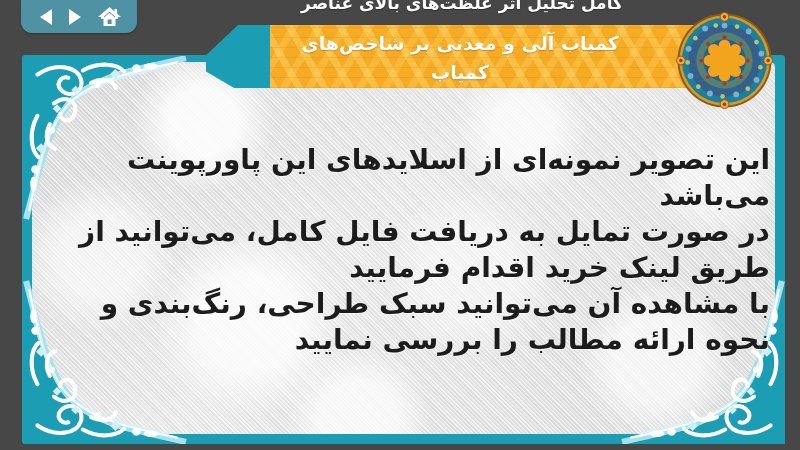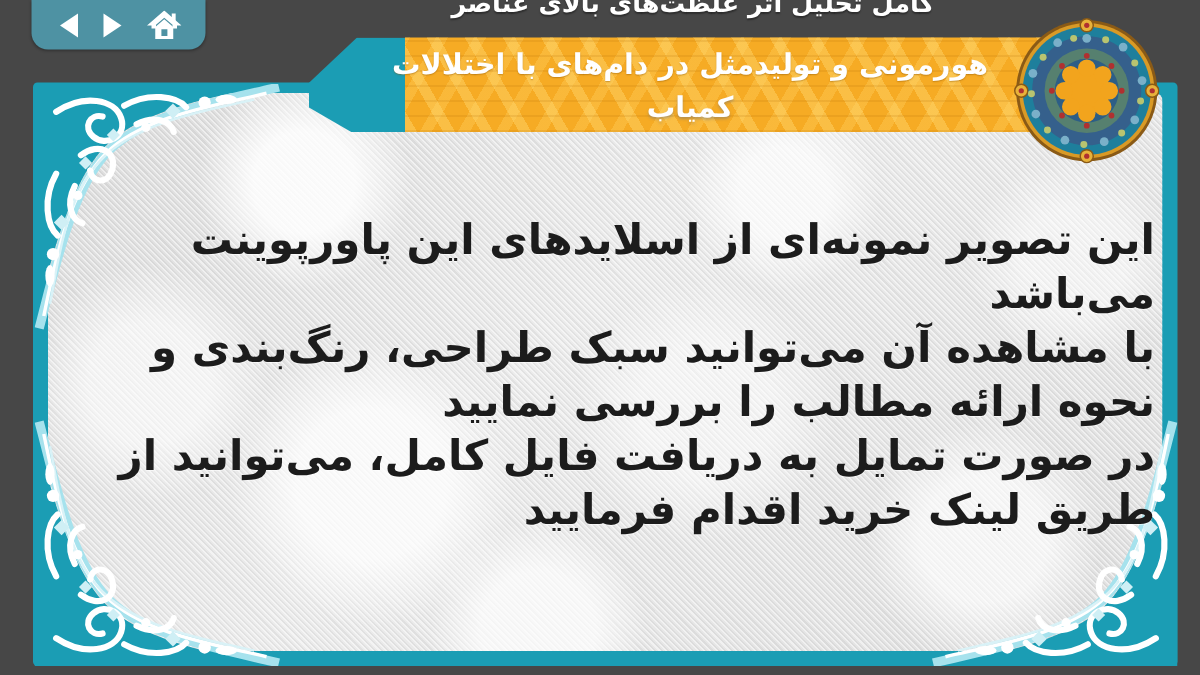--- a/index.html
+++ b/index.html
@@ -193,21 +193,21 @@
     <rect x="30" y="48" width="6" height="6" transform="rotate(45 33 51)"></rect>
   </g>
 </svg>
 
 <div class="abs banner-tab"></div>
 <div class="abs banner"></div>
 
 <div class="abs top-title">کامل تحلیل اثر غلظت‌های بالای عناصر</div>
 
 <div class="abs banner-text">
-  <div>هورمونی و تولیدمثل در دام‌های با اختلالات</div>
+  <div>کمیاب آلی و معدنی بر شاخص‌های</div>
   <div class="overflow-line">کمیاب</div>
 </div>
 
 <svg class="abs mandala" viewBox="0 0 100 100">
   <circle cx="50" cy="50" r="48.5" fill="#8a5a16"></circle>
   <circle cx="50" cy="50" r="46.5" fill="#d99a26"></circle>
   <circle cx="50" cy="50" r="44" fill="#1e7f9c"></circle>
   <circle cx="50" cy="50" r="37.5" fill="#35608c"></circle>
   <circle cx="50" cy="50" r="29" fill="#56806f"></circle>
   <circle cx="50" cy="50" r="22" fill="#2d5e86"></circle>
@@ -285,15 +285,15 @@
       <polygon points="11.5,0 23,10 20,10 20,12 17,12 17,9.5 11.5,4.8 6,9.5 6,12 3,12 3,10 0,10" fill="#ffffff"></polygon>
       <path d="M5.5,11 L11.5,5.8 L17.5,11 V19 H5.5 Z" fill="#ffffff"></path>
       <rect x="9.6" y="12.5" width="4" height="4.5" fill="#4e92a3"></rect>
       <rect x="16.5" y="2" width="2.6" height="5" fill="#ffffff"></rect>
     </svg>
   </span>
 </div>
 
 <div class="abs slide-body">
   <div>این تصویر نمونه‌ای از اسلایدهای این پاورپوینت می‌باشد</div>
+  <div>در صورت تمایل به دریافت فایل کامل، می‌توانید از طریق لینک خرید اقدام فرمایید</div>
   <div>با مشاهده آن می‌توانید سبک طراحی، رنگ‌بندی و نحوه ارائه مطالب را بررسی نمایید</div>
-  <div>در صورت تمایل به دریافت فایل کامل، می‌توانید از طریق لینک خرید اقدام فرمایید</div>
 </div>
 
 </body></html>

